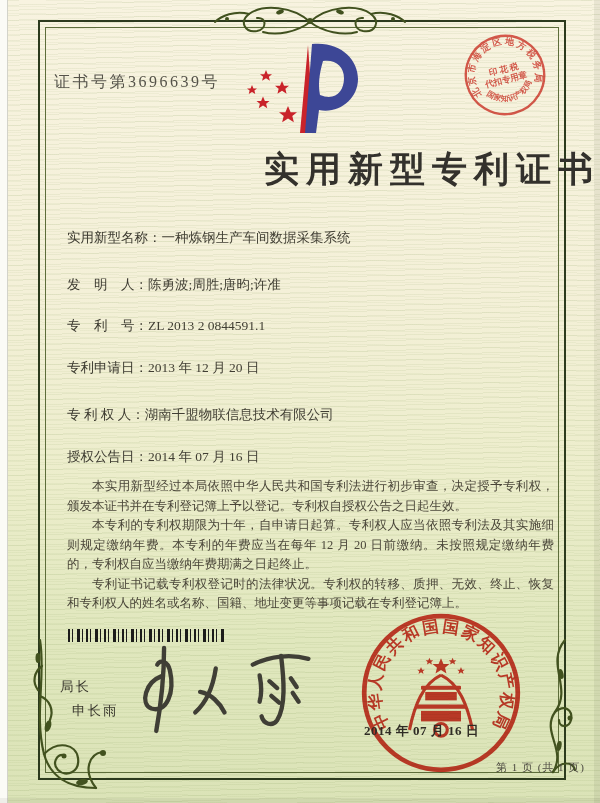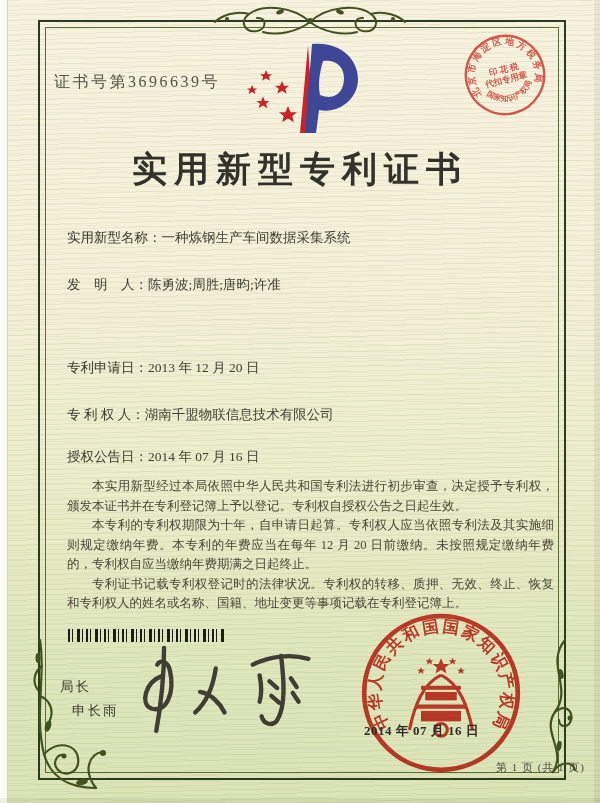--- a/index.html
+++ b/index.html
@@ -10,21 +10,21 @@
       repeating-linear-gradient(178.5deg, rgba(124,152,82,0.10) 0 1px, rgba(0,0,0,0) 1px 5px),
       repeating-linear-gradient(181.5deg, rgba(124,152,82,0.07) 0 1px, rgba(0,0,0,0) 1px 7px),
       linear-gradient(180deg,#f8f3e0 0%,#f4f0d8 36%,#ecedcb 60%,#e0e7bd 80%,#dbe3b7 100%);}
   .edge-left{position:absolute;left:0;top:0;width:7px;height:803px;background:#fbfbf6;border-right:1px solid rgba(90,90,70,.25);}
   .edge-right{position:absolute;right:0;top:0;width:6px;height:803px;background:rgba(70,70,50,.08);}
   .edge-bottom{position:absolute;left:0;bottom:0;width:600px;height:5px;background:rgba(70,70,50,.07);}
   .frame-outer{position:absolute;left:38px;top:20px;width:528px;height:760px;border:2.5px solid #2c3a1d;box-sizing:border-box;}
   .frame-inner{position:absolute;left:45px;top:27px;width:514px;height:746px;border:1px solid #5d6d3a;box-sizing:border-box;}
   .cert-number{position:absolute;left:54px;top:72px;font-size:16px;letter-spacing:2.5px;color:#55534a;}
   .logo{position:absolute;left:238px;top:40px;width:130px;height:98px;}
-  .title{position:absolute;left:0;top:146px;width:600px;text-align:center;
+  .title{position:absolute;left:0;top:146px;width:600px;text-align:right;
          font-size:35px;font-weight:bold;letter-spacing:7px;color:#33312c;}
   .field{position:absolute;left:67px;font-size:13.5px;color:#403e33;white-space:nowrap;}
   .field .lab{color:#3c3a30;}
   .f0{top:229px}.f1{top:276px}.f2{top:317px}.f3{top:359px}.f4{top:406px}.f5{top:448px}
   .body-text{position:absolute;left:67px;top:477px;width:487px;font-size:12.5px;line-height:19.5px;
              color:#4a4639;text-align:justify;}
   .body-text p{margin:0;text-indent:2em;}
   .barcode{position:absolute;left:68px;top:629px;width:158px;height:13px;
     background:repeating-linear-gradient(90deg,#1c1c1a 0 2px,rgba(0,0,0,0) 2px 4px,#1c1c1a 4px 5px,rgba(0,0,0,0) 5px 9px,#1c1c1a 9px 12px,rgba(0,0,0,0) 12px 14px,#1c1c1a 14px 15px,rgba(0,0,0,0) 15px 18px);}
   .signer-title{position:absolute;left:60px;top:678px;font-size:13.5px;color:#3a382e;letter-spacing:2px;}
@@ -123,20 +123,21 @@
       <textPath href="#ts-bot" xlink:href="#ts-bot" startOffset="3" textLength="57">国家知识产权局</textPath>
     </text>
     <text x="45" y="42" text-anchor="middle" fill="#d4392f" font-size="9" font-weight="bold">印 花 税</text>
     <text x="45" y="53" text-anchor="middle" fill="#d4392f" font-size="9" font-weight="bold">代扣专用章</text>
   </svg>
 
   <div class="title">实用新型专利证书</div>
 
   <div class="field f1"><span class="lab">发　明　人：</span><span>陈勇波;周胜;唐昀;许准</span></div>
   <div class="field f0"><span class="lab">实用新型名称：</span><span>一种炼钢生产车间数据采集系统</span></div>
+  <div class="field f2"><span class="lab">专　利　号：</span><span>ZL 2013 2 0844591.1</span></div>
   <div class="field f3"><span class="lab">专利申请日：</span><span>2013 年 12 月 20 日</span></div>
   <div class="field f4"><span class="lab">专 利 权 人：</span><span>湖南千盟物联信息技术有限公司</span></div>
   <div class="field f5"><span class="lab">授权公告日：</span><span>2014 年 07 月 16 日</span></div>
 
   <div class="body-text">
     <p>本实用新型经过本局依照中华人民共和国专利法进行初步审查，决定授予专利权，颁发本证书并在专利登记簿上予以登记。专利权自授权公告之日起生效。</p>
     <p>本专利的专利权期限为十年，自申请日起算。专利权人应当依照专利法及其实施细则规定缴纳年费。本专利的年费应当在每年 12 月 20 日前缴纳。未按照规定缴纳年费的，专利权自应当缴纳年费期满之日起终止。</p>
     <p>专利证书记载专利权登记时的法律状况。专利权的转移、质押、无效、终止、恢复和专利权人的姓名或名称、国籍、地址变更等事项记载在专利登记簿上。</p>
   </div>
 

